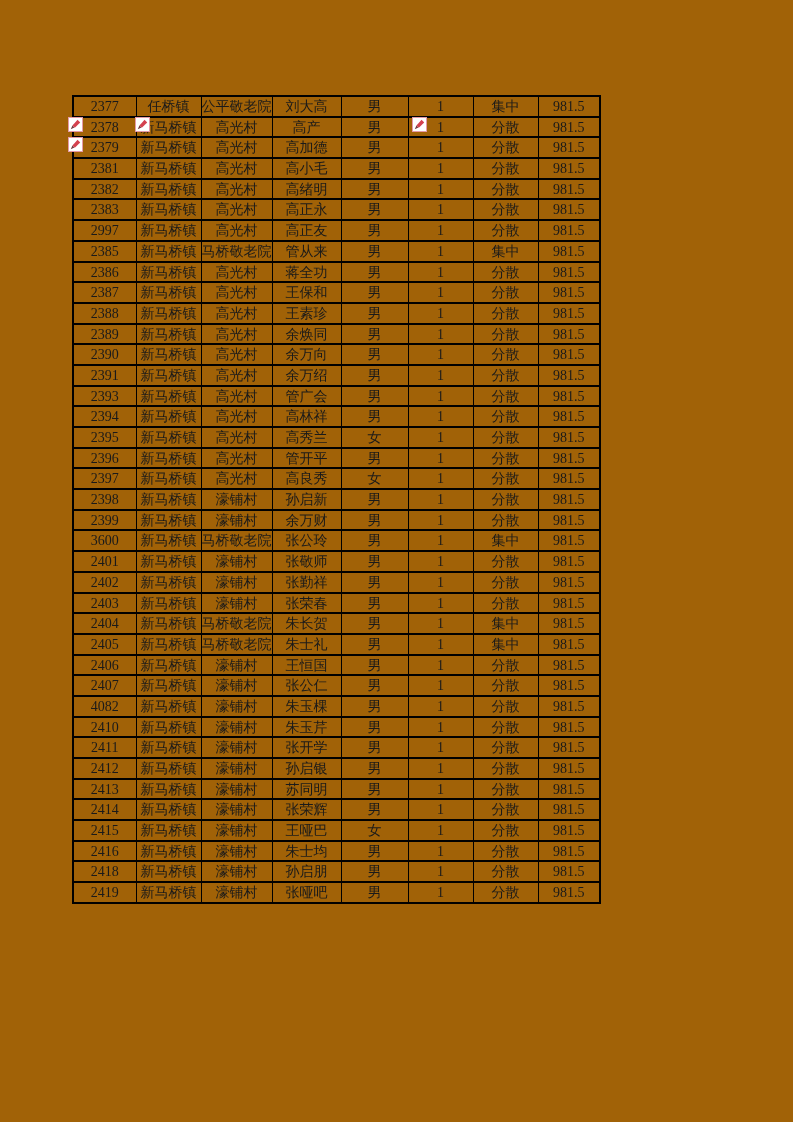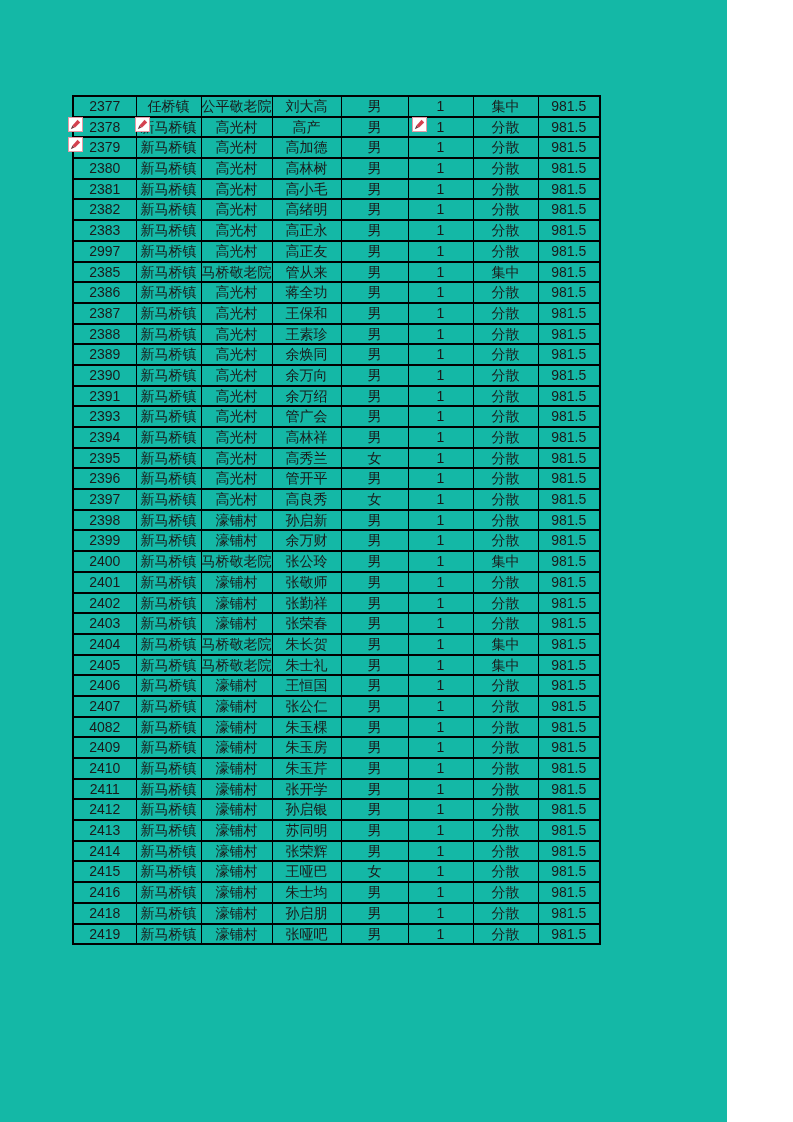--- a/index.html
+++ b/index.html
@@ -1,20 +1,20 @@
 <!DOCTYPE html>
 <html><head>
 <meta charset="utf-8">
 <style>
   html,body{margin:0;padding:0;background:#ffffff;}
   .page{
     position:relative;
-    width:727px;height:1122px;
-    background:#14b8a6;
-    font-family:Liberation Sans, sans-serif;
+    width:793px;height:1122px;
+    background:#a16207;
+    font-family:Liberation Serif, serif;
     overflow:hidden;
   }
   table.roster{
     position:absolute;
     left:72px;top:95px;
     border-collapse:collapse;
     table-layout:fixed;
     border:2px solid #000000;
   }
   table.roster col.c0{width:63px}
@@ -140,46 +140,20 @@
           </td>
     <td>
             <div class="cw">分散</div>
           </td>
     <td>
             <div class="cw">981.5</div>
           </td>
   </tr>
         <tr>
     <td>
-            <div class="cw">2380</div>
-          </td>
-    <td>
-            <div class="cw">新马桥镇</div>
-          </td>
-    <td>
-            <div class="cw">高光村</div>
-          </td>
-    <td>
-            <div class="cw">高林树</div>
-          </td>
-    <td>
-            <div class="cw">男</div>
-          </td>
-    <td>
-            <div class="cw">1</div>
-          </td>
-    <td>
-            <div class="cw">分散</div>
-          </td>
-    <td>
-            <div class="cw">981.5</div>
-          </td>
-  </tr>
-        <tr>
-    <td>
             <div class="cw">2381</div>
           </td>
     <td>
             <div class="cw">新马桥镇</div>
           </td>
     <td>
             <div class="cw">高光村</div>
           </td>
     <td>
             <div class="cw">高小毛</div>
@@ -634,21 +608,21 @@
           </td>
     <td>
             <div class="cw">分散</div>
           </td>
     <td>
             <div class="cw">981.5</div>
           </td>
   </tr>
         <tr>
     <td>
-            <div class="cw">2400</div>
+            <div class="cw">3600</div>
           </td>
     <td>
             <div class="cw">新马桥镇</div>
           </td>
     <td>
             <div class="cw v-clip-left">马桥敬老院</div>
           </td>
     <td>
             <div class="cw">张公玲</div>
           </td>
@@ -852,46 +826,20 @@
             <div class="cw">4082</div>
           </td>
     <td>
             <div class="cw">新马桥镇</div>
           </td>
     <td>
             <div class="cw">濠铺村</div>
           </td>
     <td>
             <div class="cw">朱玉棵</div>
-          </td>
-    <td>
-            <div class="cw">男</div>
-          </td>
-    <td>
-            <div class="cw">1</div>
-          </td>
-    <td>
-            <div class="cw">分散</div>
-          </td>
-    <td>
-            <div class="cw">981.5</div>
-          </td>
-  </tr>
-        <tr>
-    <td>
-            <div class="cw">2409</div>
-          </td>
-    <td>
-            <div class="cw">新马桥镇</div>
-          </td>
-    <td>
-            <div class="cw">濠铺村</div>
-          </td>
-    <td>
-            <div class="cw">朱玉房</div>
           </td>
     <td>
             <div class="cw">男</div>
           </td>
     <td>
             <div class="cw">1</div>
           </td>
     <td>
             <div class="cw">分散</div>
           </td>

